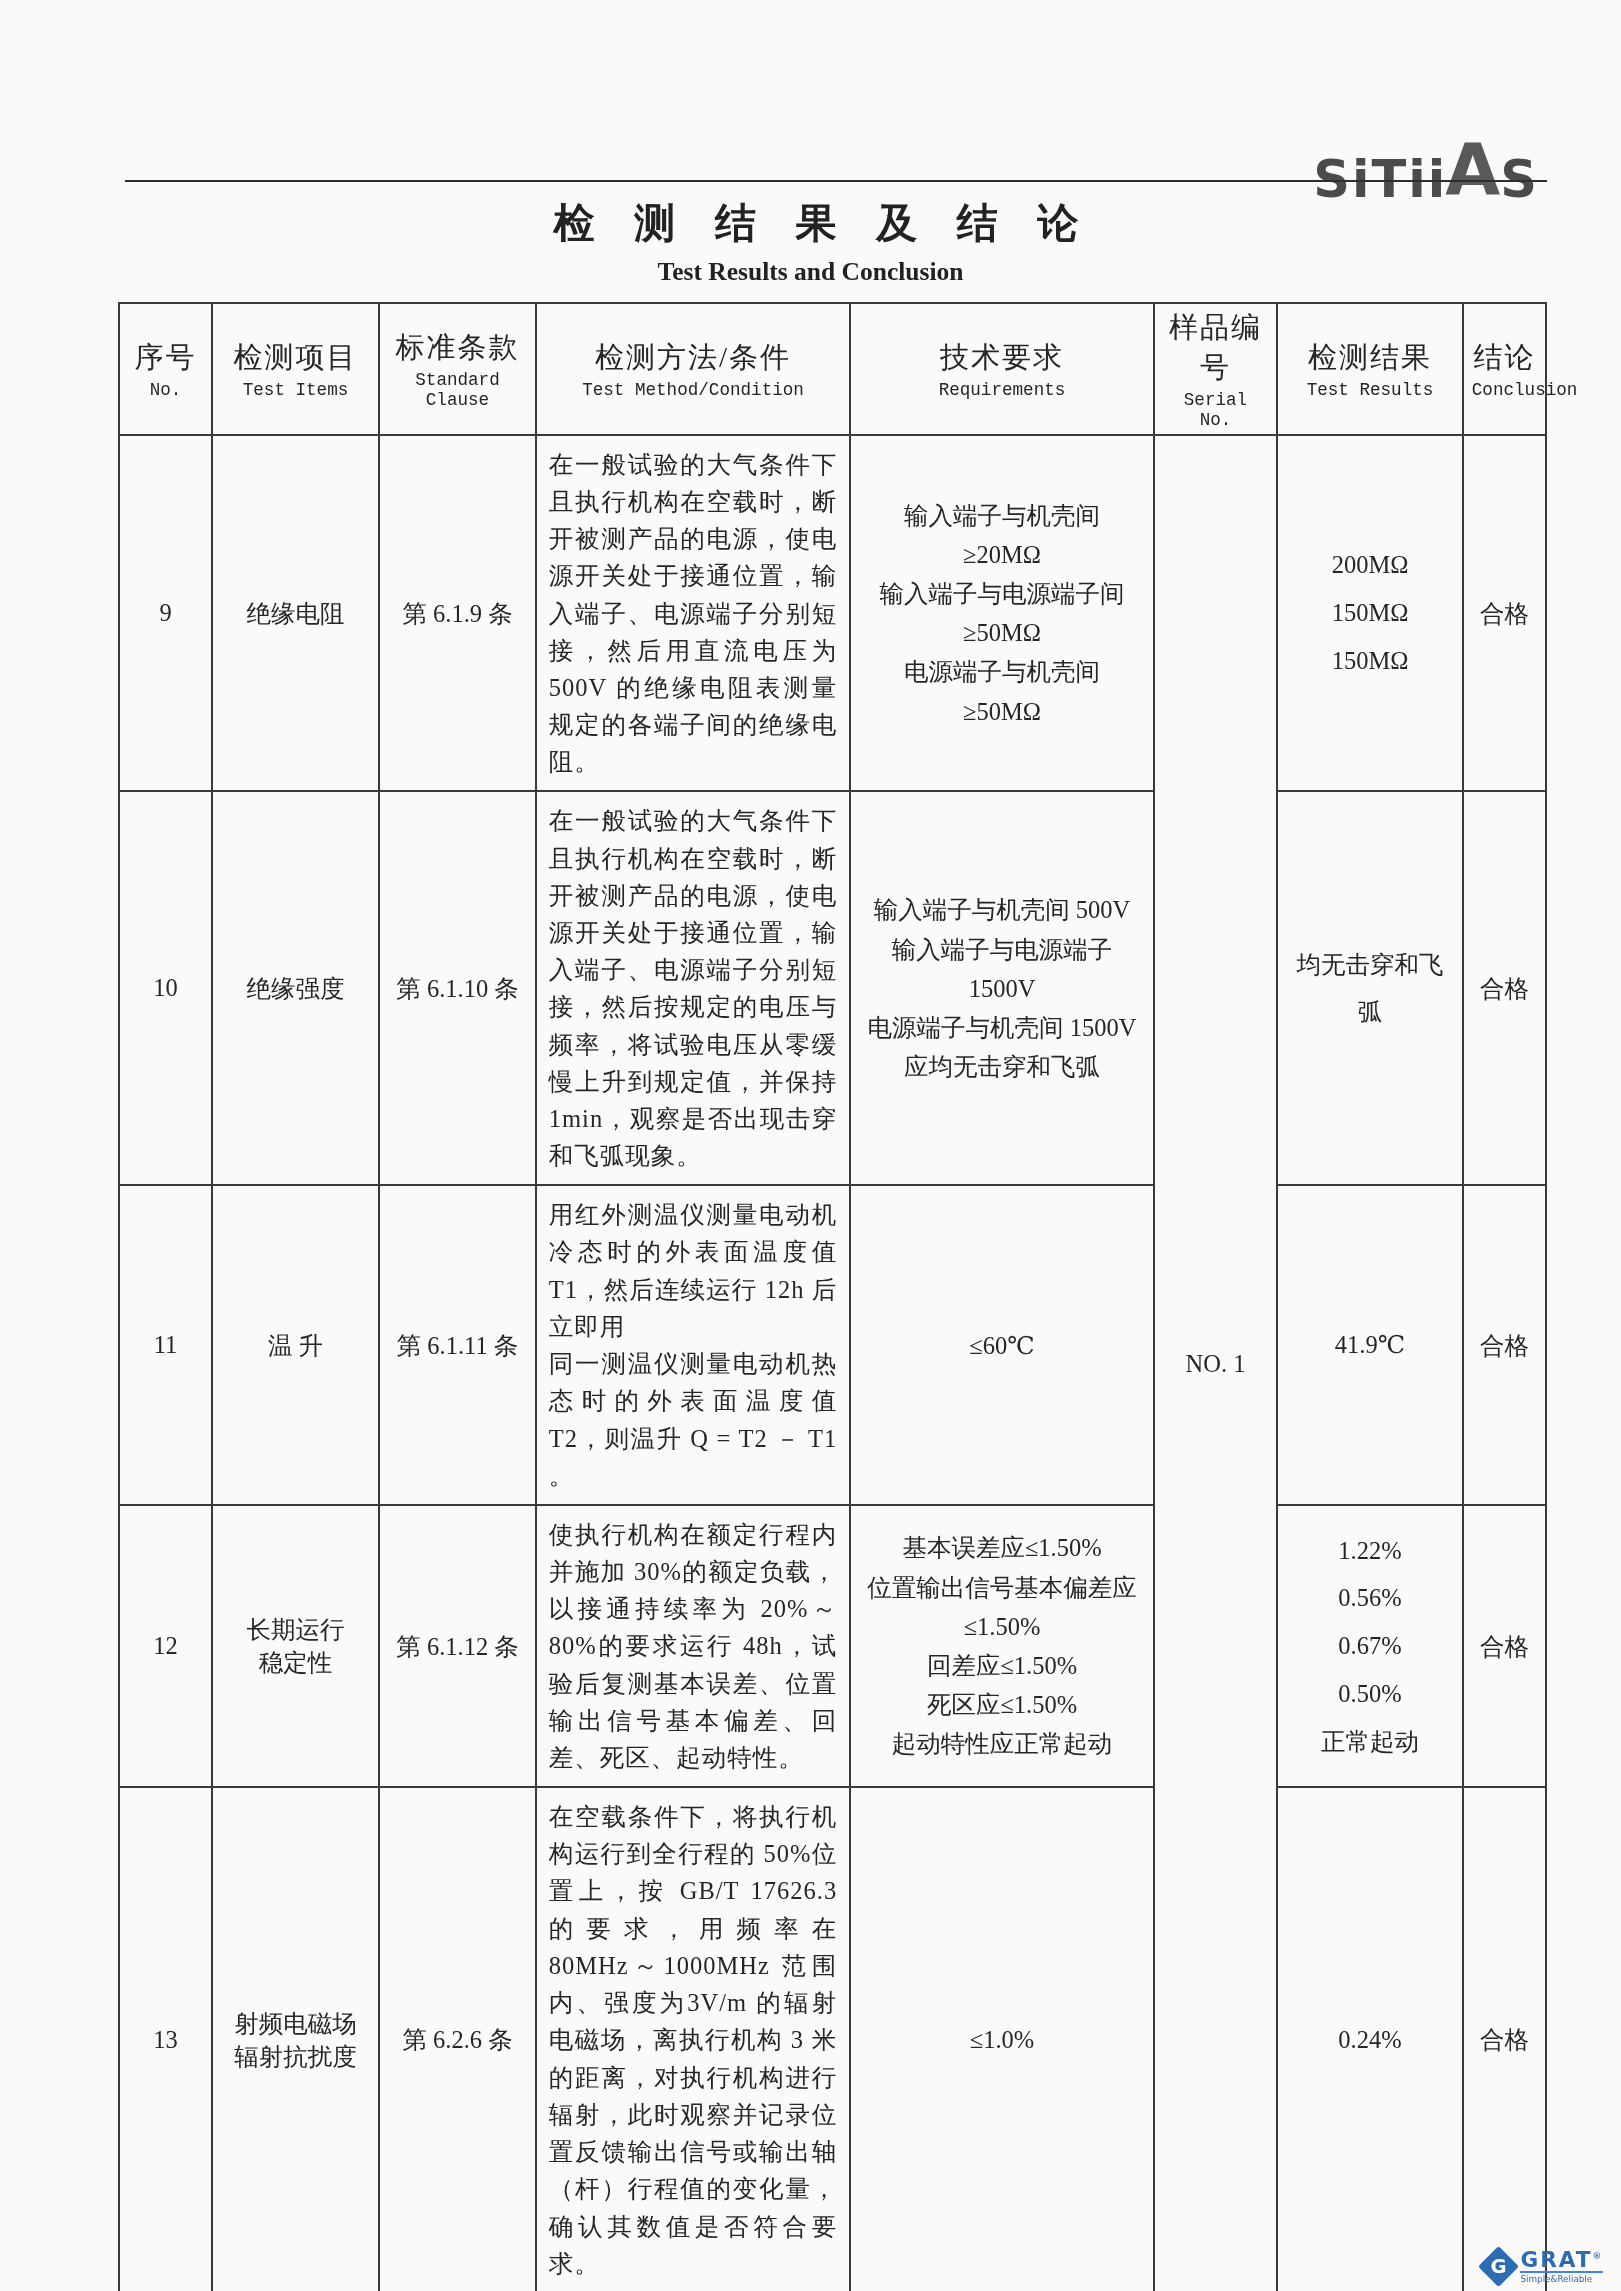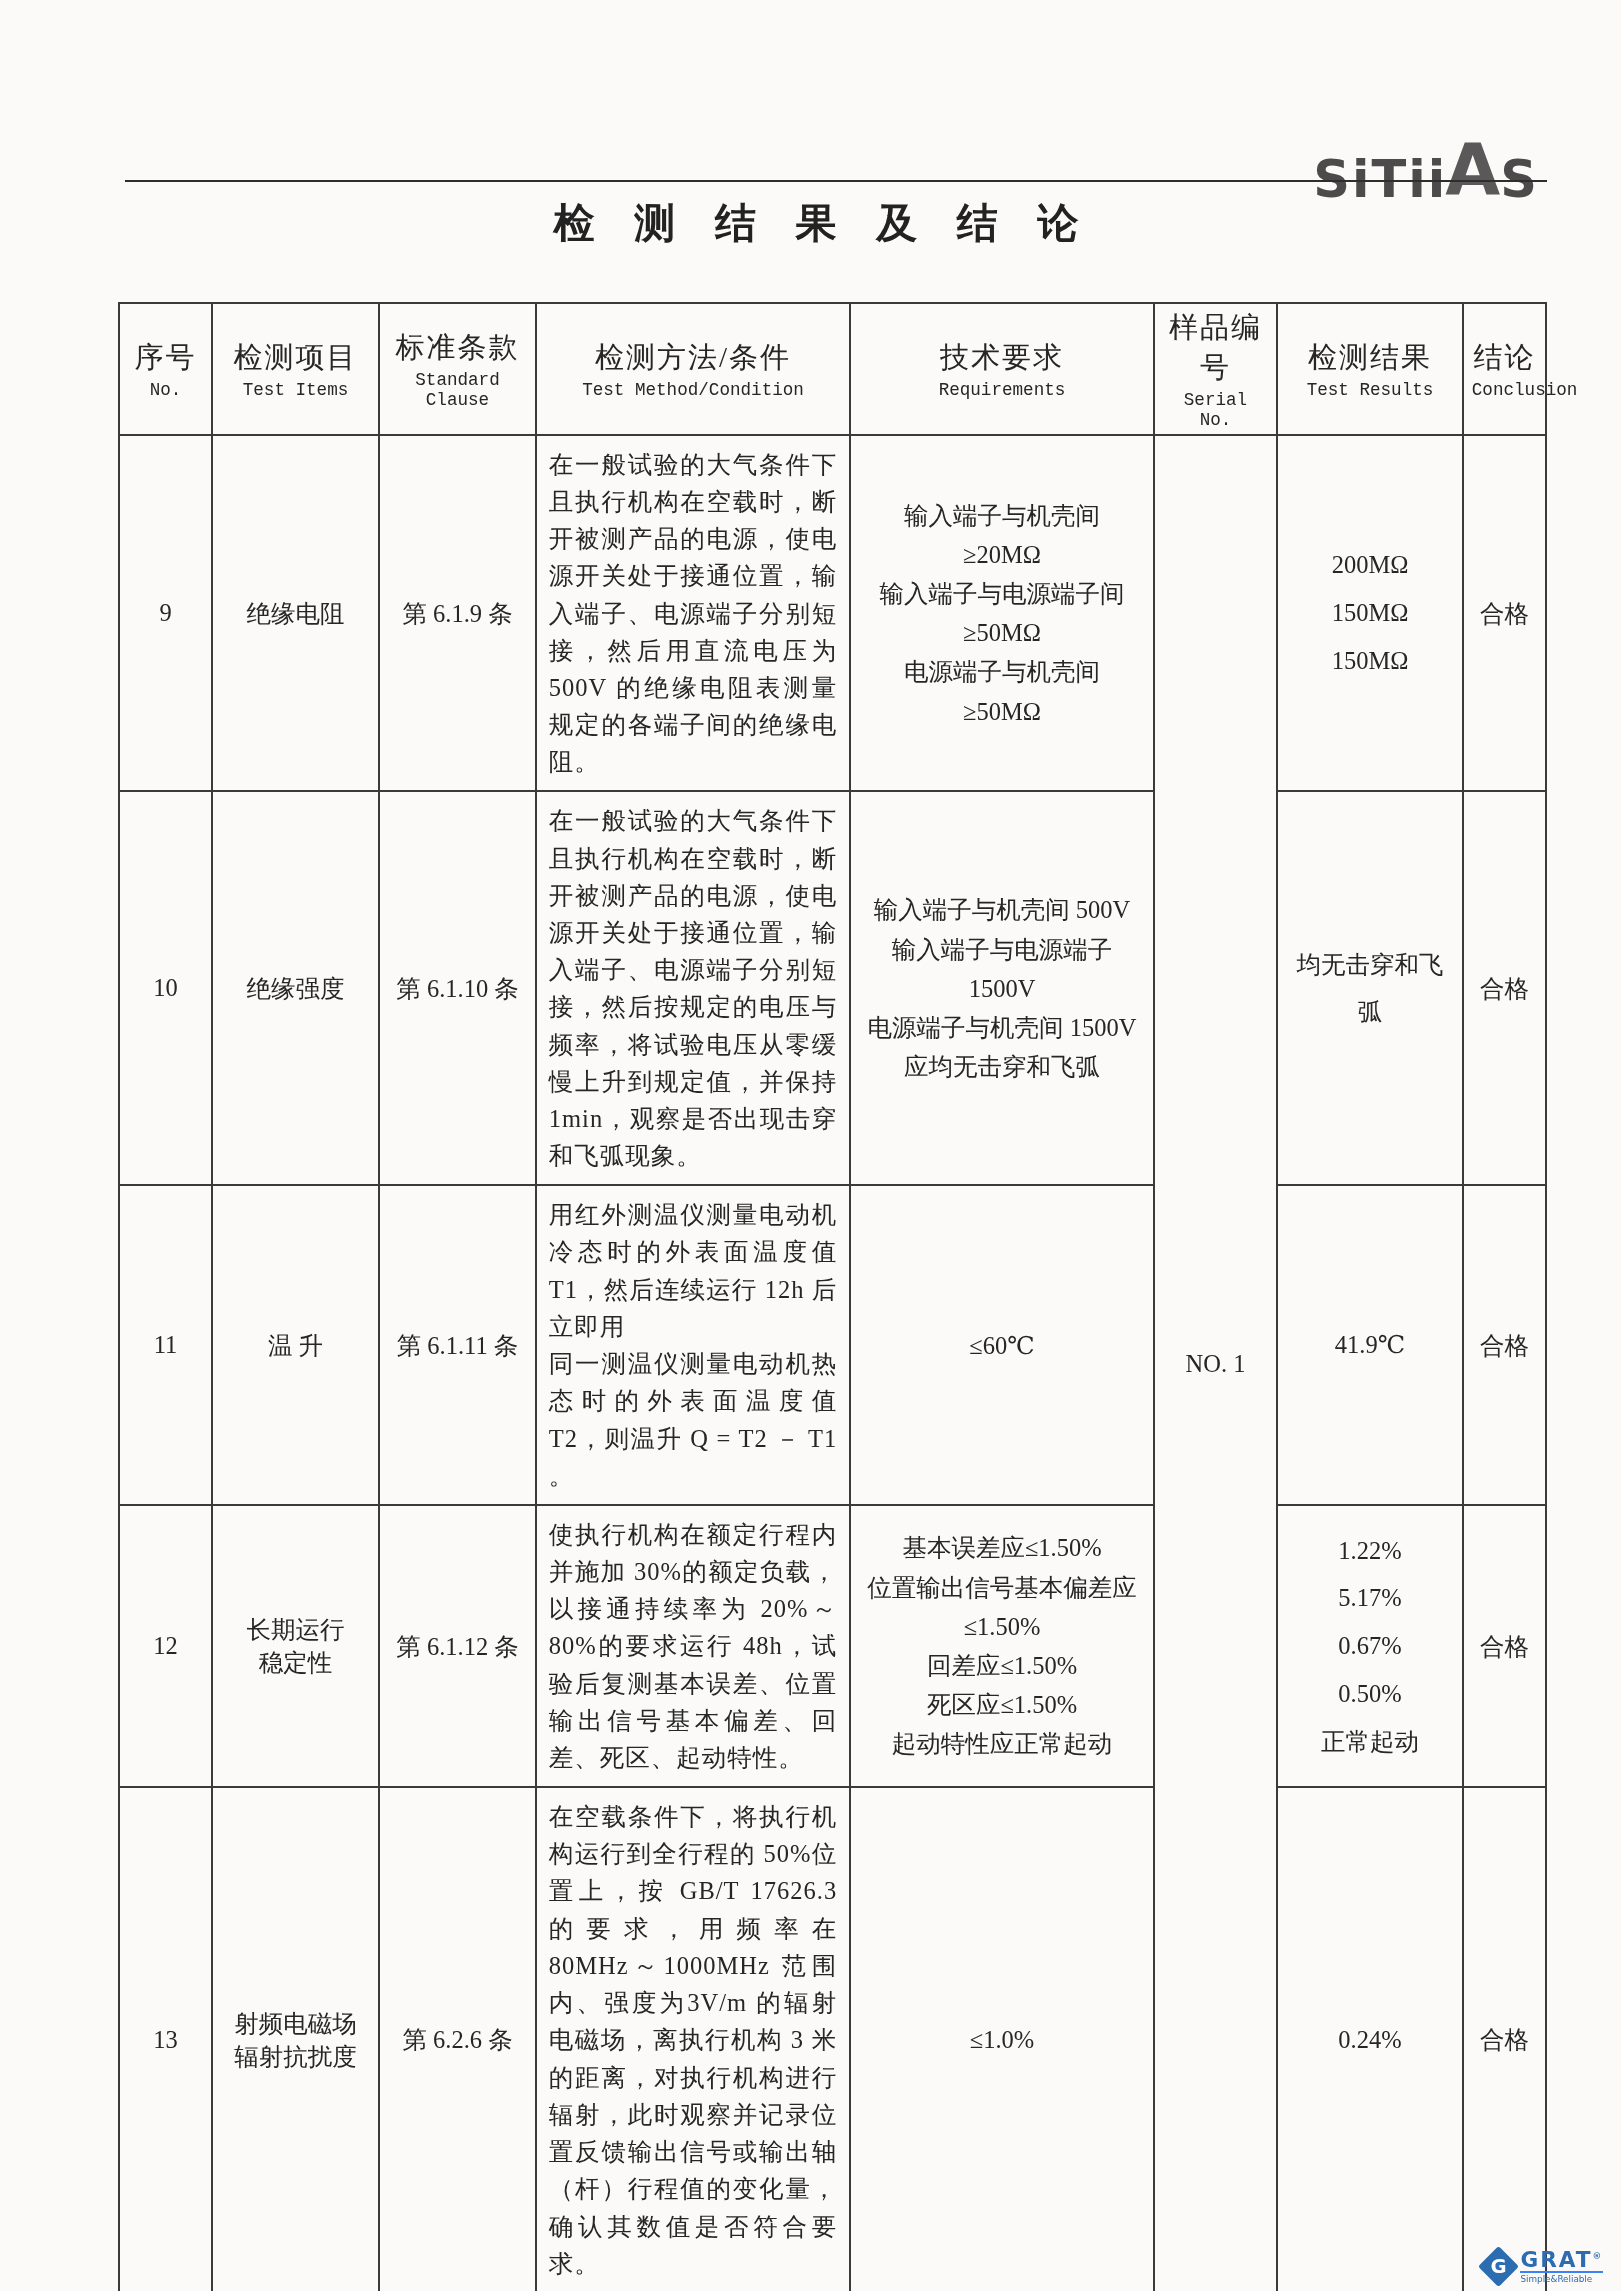--- a/index.html
+++ b/index.html
@@ -100,20 +100,21 @@
 <div class="page">
 
   <div class="hdr">
     <div class="logo">
       <span class="lg-part">SiTii</span>
         <span class="lg-a">A</span>
         <span class="lg-part">S</span>
     </div>
     <div class="top-rule"></div>
     <div class="title">检 测 结 果 及 结 论</div>
+    <div class="subtitle">Test Results and Conclusion</div>
   </div>
 
   <table class="results">
     <colgroup>
       <col class="c-no">
         <col class="c-item">
         <col class="c-clause">
         <col class="c-method">
       <col class="c-req">
         <col class="c-serial">
@@ -202,21 +203,21 @@
 稳定性</td>
         <td class="clause">第 6.1.12 条</td>
         <td class="method">使执行机构在额定行程内并施加 30%的额定负载，以接通持续率为 20%～80%的要求运行 48h，试验后复测基本误差、位置输出信号基本偏差、回差、死区、起动特性。</td>
         <td class="req">基本误差应≤1.50%
 位置输出信号基本偏差应
 ≤1.50%
 回差应≤1.50%
 死区应≤1.50%
 起动特性应正常起动</td>
         <td class="result">1.22%
-5.17%
+0.56%
 0.67%
 0.50%
 正常起动</td>
         <td class="concl">合格</td>
       </tr>
       <tr class="r13">
         <td class="no">13</td>
         <td class="item">射频电磁场
 辐射抗扰度</td>
         <td class="clause">第 6.2.6 条</td>

